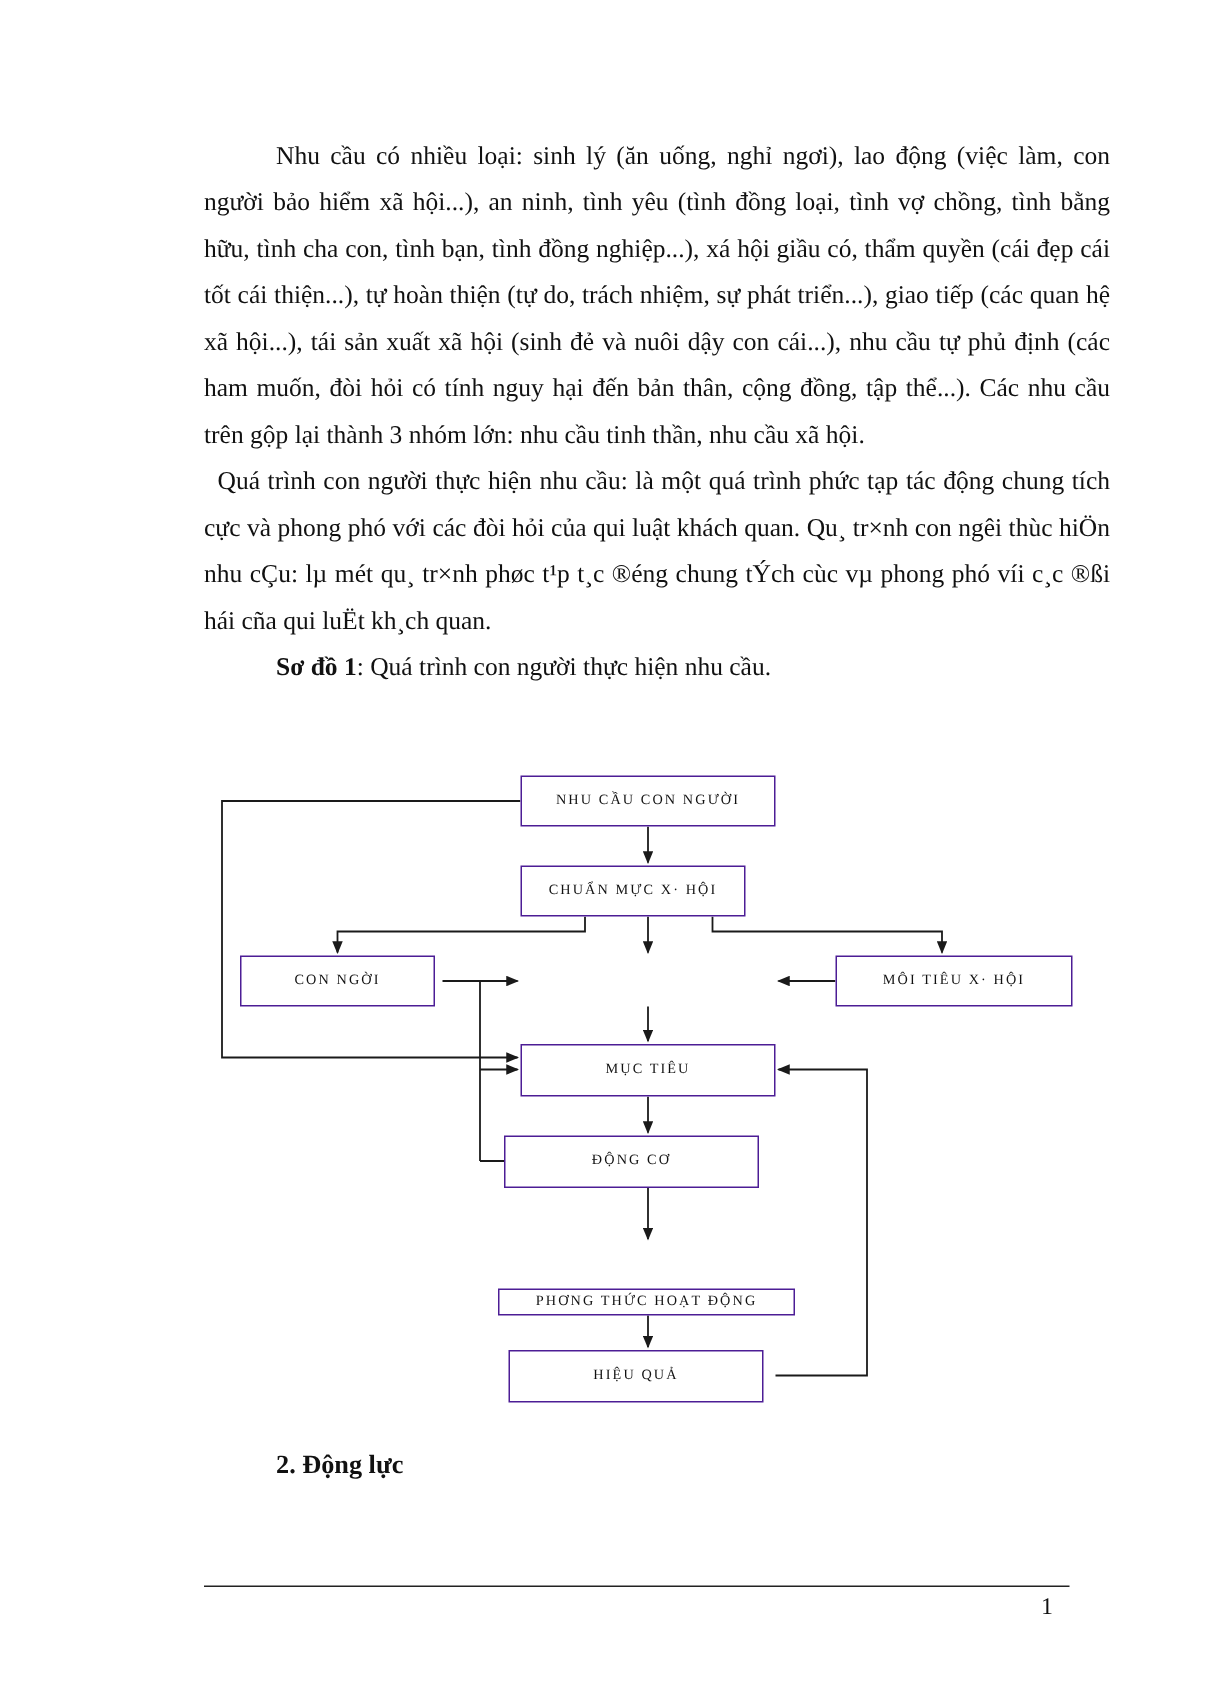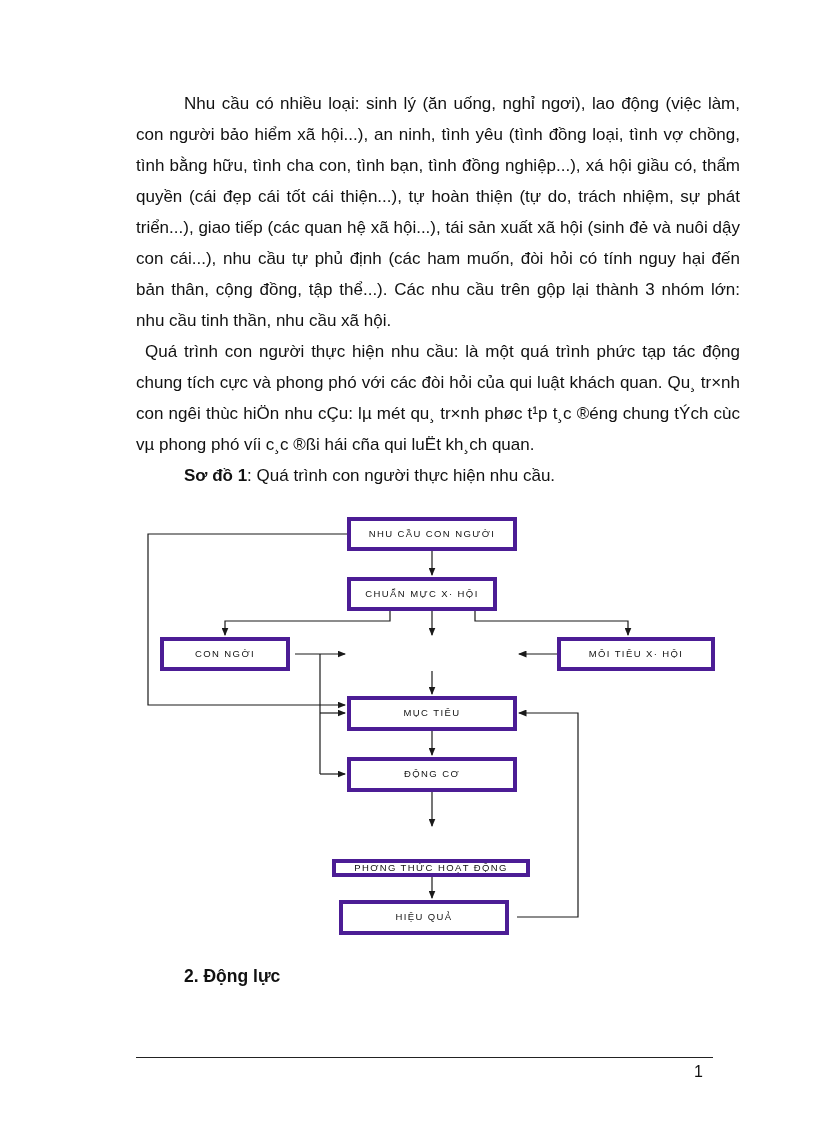--- a/index.html
+++ b/index.html
@@ -2,21 +2,21 @@
 <html><head>
 <meta charset="utf-8">
 <style>
   * { margin: 0; padding: 0; box-sizing: border-box; }
   html, body { background: #ffffff; }
   .page {
     position: relative;
     width: 816px;
     height: 1123px;
     background: #ffffff;
-    font-family: Liberation Sans, sans-serif;
+    font-family: Liberation Serif, serif;
     color: #111111;
     overflow: hidden;
     margin: 0 auto;
   }
   .text-block {
     position: absolute;
     left: 136px;
     top: 88px;
     width: 604px;
   }
@@ -29,38 +29,38 @@
   .indent8  { text-indent: 9px; }
   .caption  { text-indent: 48px; text-align: left; }
   .caption b { font-weight: bold; }
 
   .diagram { position: absolute; left: 0; top: 0; width: 816px; height: 1123px; }
   .diagram svg { position: absolute; left: 0; top: 0; }
 
   .dbox {
     position: absolute;
     background: #ffffff;
-    border: 4px solid #4c1d95;
+    border: 1px solid #4c1d95;
     display: flex;
     align-items: center;
     justify-content: center;
     text-align: center;
     font-size: 9.5px;
     letter-spacing: 1.4px;
     line-height: 1.15;
     color: #111111;
     padding: 2px 4px;
   }
   .b1 { left: 347px; top: 517px; width: 170px; height: 34px; }
   .b2 { left: 347px; top: 577px; width: 150px; height: 34px; }
   .b3 { left: 160px; top: 637px; width: 130px; height: 34px; }
   .b4 { left: 347px; top: 637px; width: 170px; height: 34px; }
   .b5 { left: 557px; top: 637px; width: 158px; height: 34px; }
   .b6 { left: 347px; top: 696px; width: 170px; height: 35px; }
-  .b7 { left: 347px; top: 757px; width: 170px; height: 35px; }
+  .b7 { left: 336px; top: 757px; width: 170px; height: 35px; }
   .b8 { left: 332px; top: 859px; width: 198px; height: 18px; }
   .b9 { left: 339px; top: 900px; width: 170px; height: 35px; }
 
   .section-heading {
     position: absolute;
     left: 184px;
     top: 966px;
     font-size: 17.5px;
     font-weight: bold;
   }

